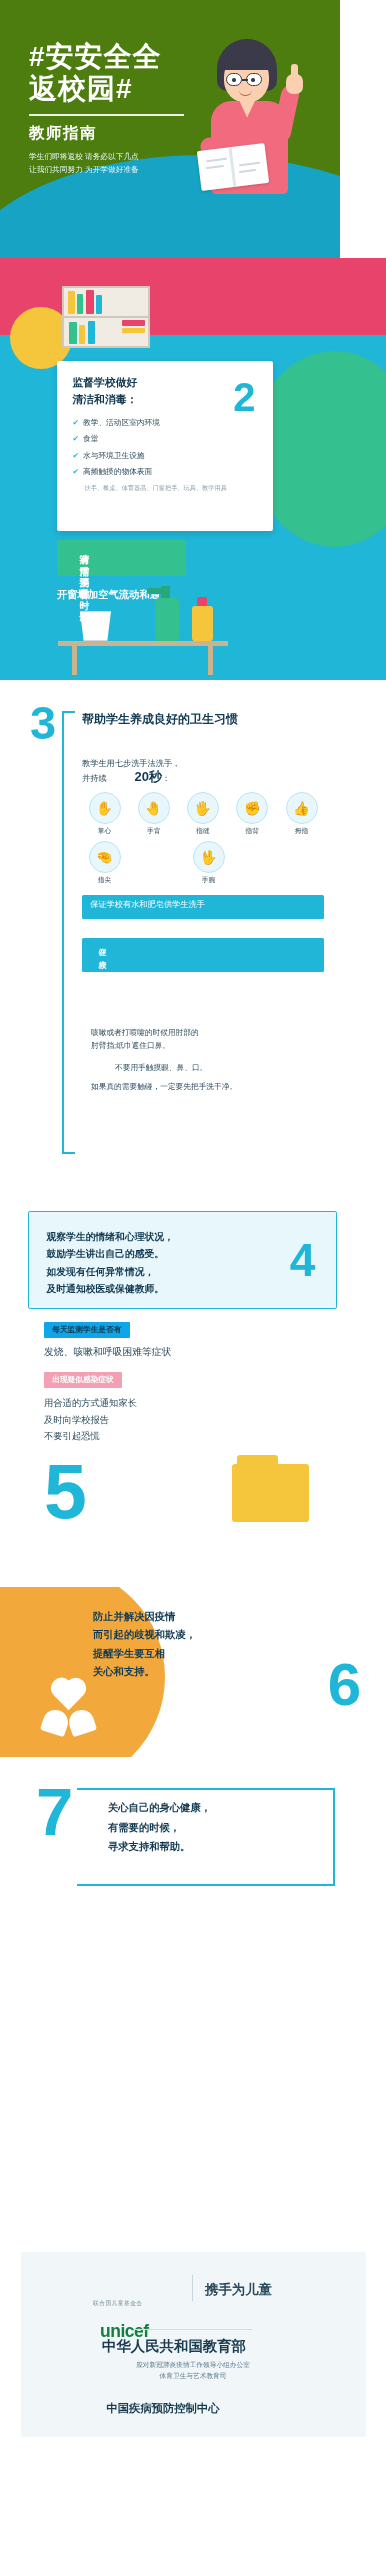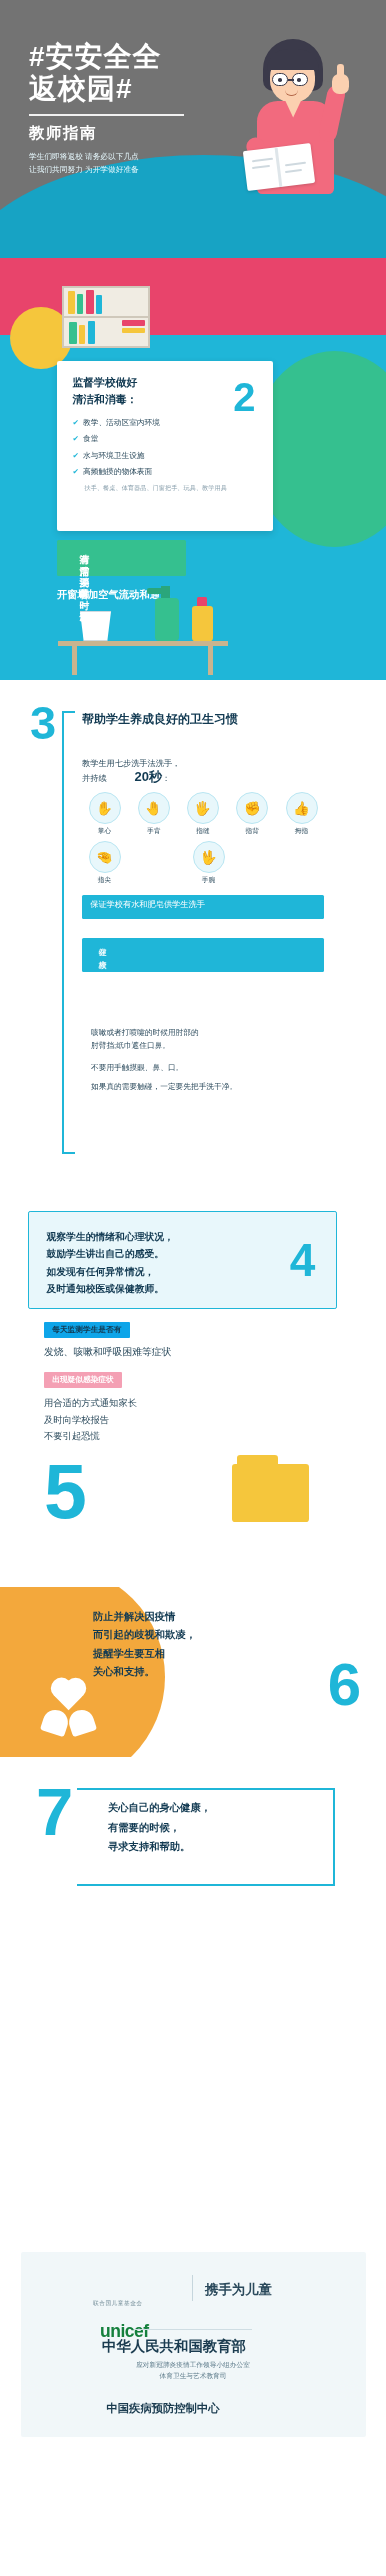--- a/index.html
+++ b/index.html
@@ -12,23 +12,23 @@
     position: relative;
     width: 386px;
     height: 2668px;
     overflow: hidden;
     background: #ffffff;
   }
 
   
   .header {
     position: relative;
-    width: 386px;
+    width: 340px;
     height: 258px;
-    background: #737373;
+    background: #4d7c0f;
     overflow: hidden;
   }
   .header-bg-wave {
     position: absolute;
     left: -41px; top: 155px;
     width: 489px; height: 206px;
     background: #17a3c4;
     border-radius: 50% 50% 0 0 / 60% 60% 0 0;
   }
   .header-title-box {
@@ -926,21 +926,21 @@
         <span>在校园内张贴宣传</span><br>
         <span>健康卫生信息海报</span>
       </span>
     </div>
 
 
     <div class="sec3-para" style="top:346px;">
       <span>咳嗽或者打喷嚏的时候用肘部的</span><br>
       <span>肘臂挡;纸巾遮住口鼻。</span>
     </div>
-    <div class="sec3-para" style="top:381px;">不要用手触摸眼、鼻、口。</div>
+    <div class="sec3-para" style="top:381px;margin-left:24px;">不要用手触摸眼、鼻、口。</div>
     <div class="sec3-para" style="top:400px;">如果真的需要触碰，一定要先把手洗干净。</div>
   </div>
 
   <div class="sec4">
     <div class="card4">
       <div class="card4-text">
         <span>观察学生的情绪和心理状况，</span><br>
         <span>鼓励学生讲出自己的感受。</span><br>
         <span>如发现有任何异常情况，</span><br>
         <span>及时通知校医或保健教师。</span>

